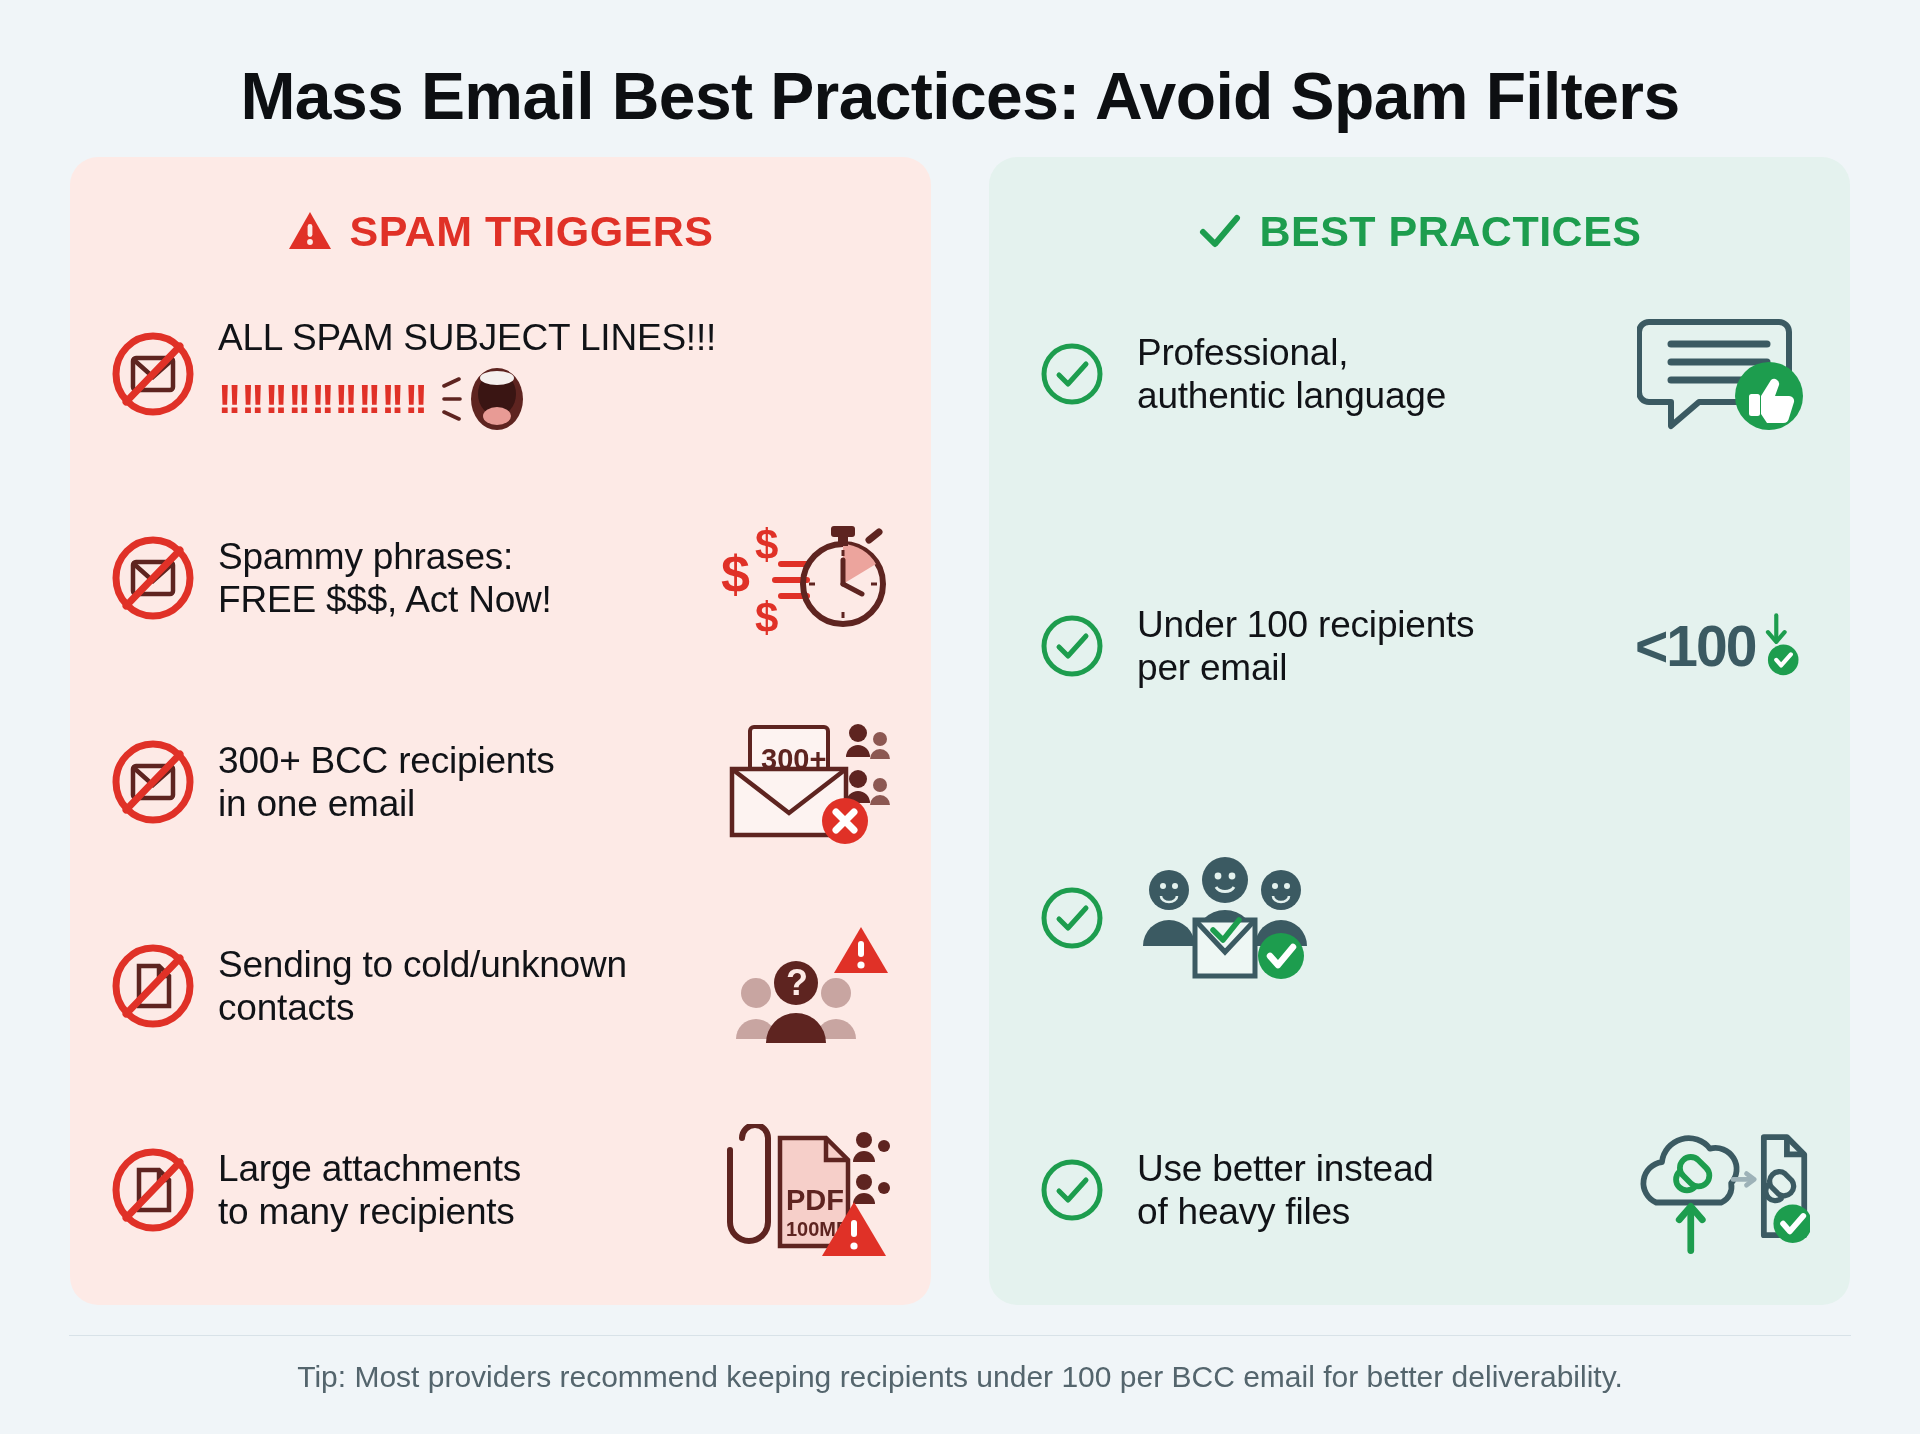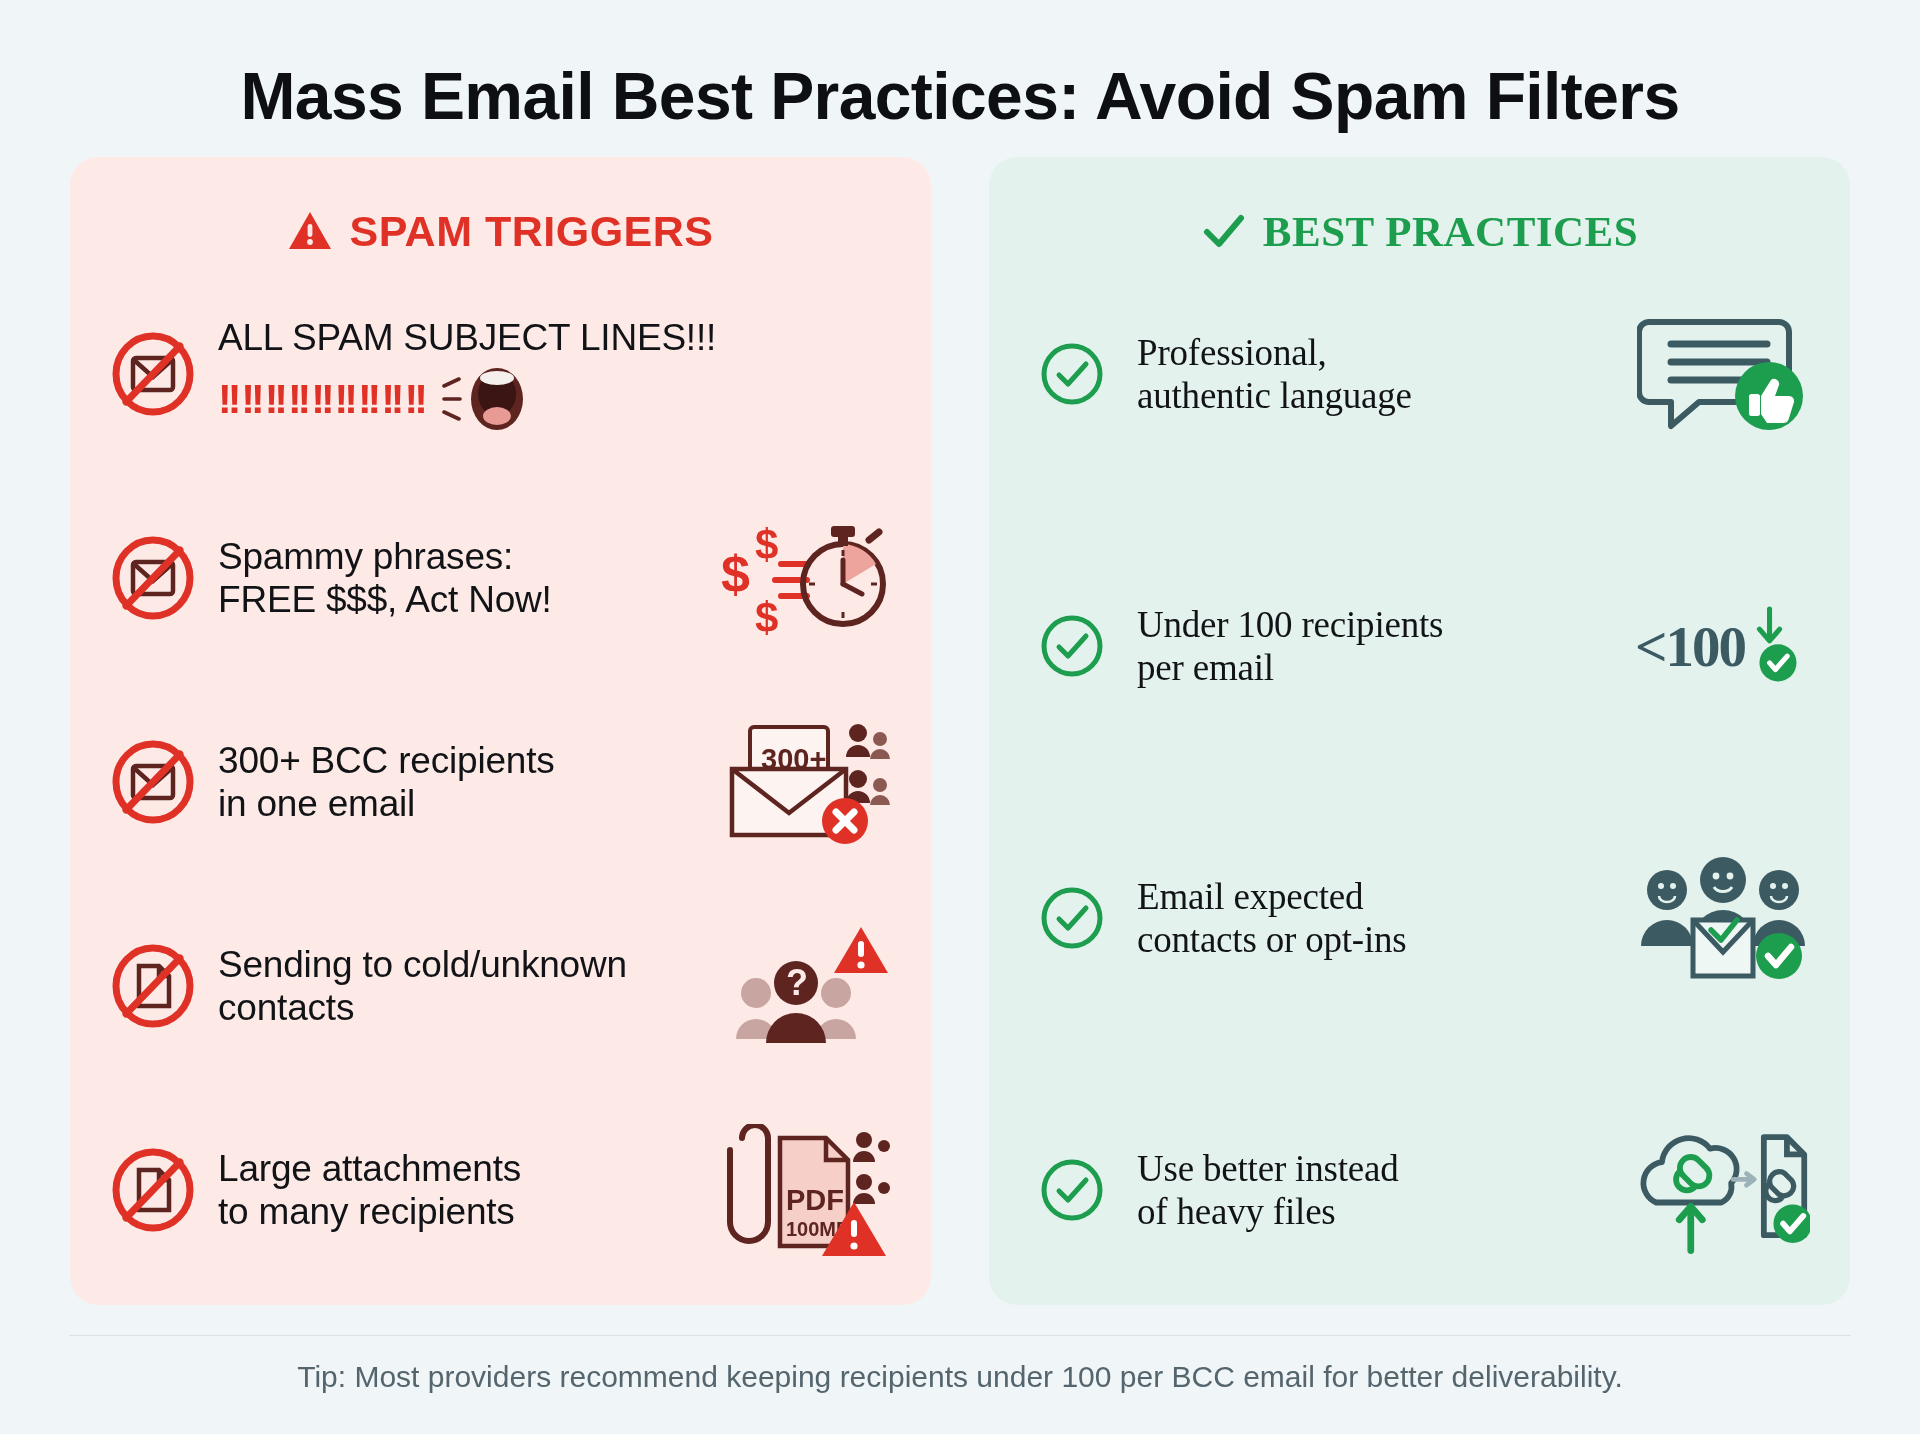--- a/index.html
+++ b/index.html
@@ -37,21 +37,21 @@
   .panel{
     flex:1 1 0;
     border-radius:28px;
     padding:44px 40px 40px 40px;
     box-sizing:border-box;
     height:1148px;
     display:flex;
     flex-direction:column;
   }
   .panel.spam{background:#fdeae6;}
-  .panel.best{background:#e4f2ee;font-family:Liberation Serif, serif;}
+  .panel.best{background:#e4f2ee;}
 
   .panel-head{
     display:flex;
     align-items:center;
     justify-content:center;
     gap:16px;
     font-size:43px;
     font-weight:bold;
     letter-spacing:0.5px;
     margin-bottom:34px;
@@ -381,24 +381,20 @@
           </span>
         </div>
 
         <div class="row">
           <span class="lead-icon">
             <svg width="66" height="66" viewBox="0 0 66 66">
               <circle cx="33" cy="33" r="28" fill="none" stroke="#1d9d4e" stroke-width="5"></circle>
               <path d="M20 34 L29 43 L47 23" fill="none" stroke="#1d9d4e" stroke-width="5" stroke-linecap="round" stroke-linejoin="round"></path>
             </svg>
           </span>
-          <div class="txt">
-            <span>Email expected</span><br>
-            <span>contacts or opt-ins</span>
-          </div>
           <span class="art">
             <svg width="172" height="128" viewBox="0 0 172 128">
               <circle cx="30" cy="36" r="20" fill="#3b5a62"></circle>
               <circle cx="24" cy="32" r="3" fill="#e4f2ee"></circle>
                 <circle cx="36" cy="32" r="3" fill="#e4f2ee"></circle>
               <path d="M22 42 a8 6 0 0 0 16 0" fill="none" stroke="#e4f2ee" stroke-width="2.6"></path>
               <path d="M4 92 a26 26 0 0 1 52 0 z" fill="#3b5a62"></path>
               <circle cx="142" cy="36" r="20" fill="#3b5a62"></circle>
               <circle cx="136" cy="32" r="3" fill="#e4f2ee"></circle>
                 <circle cx="148" cy="32" r="3" fill="#e4f2ee"></circle>

